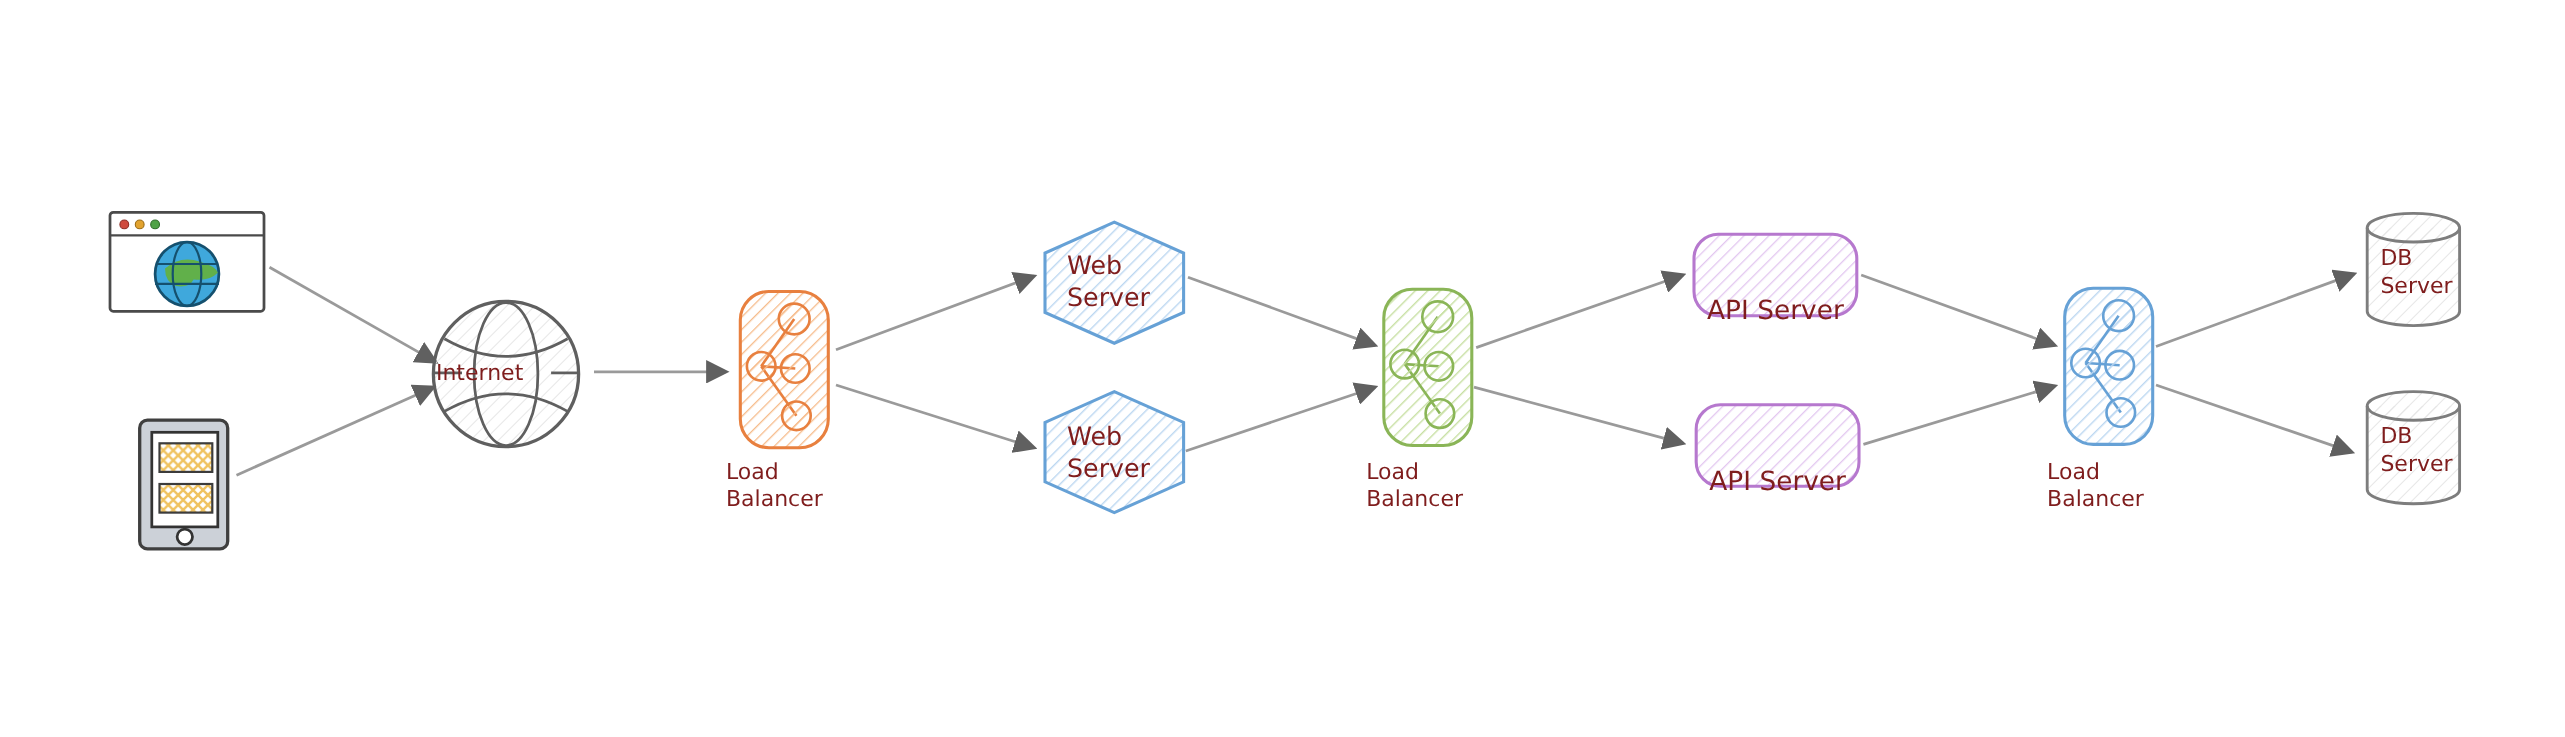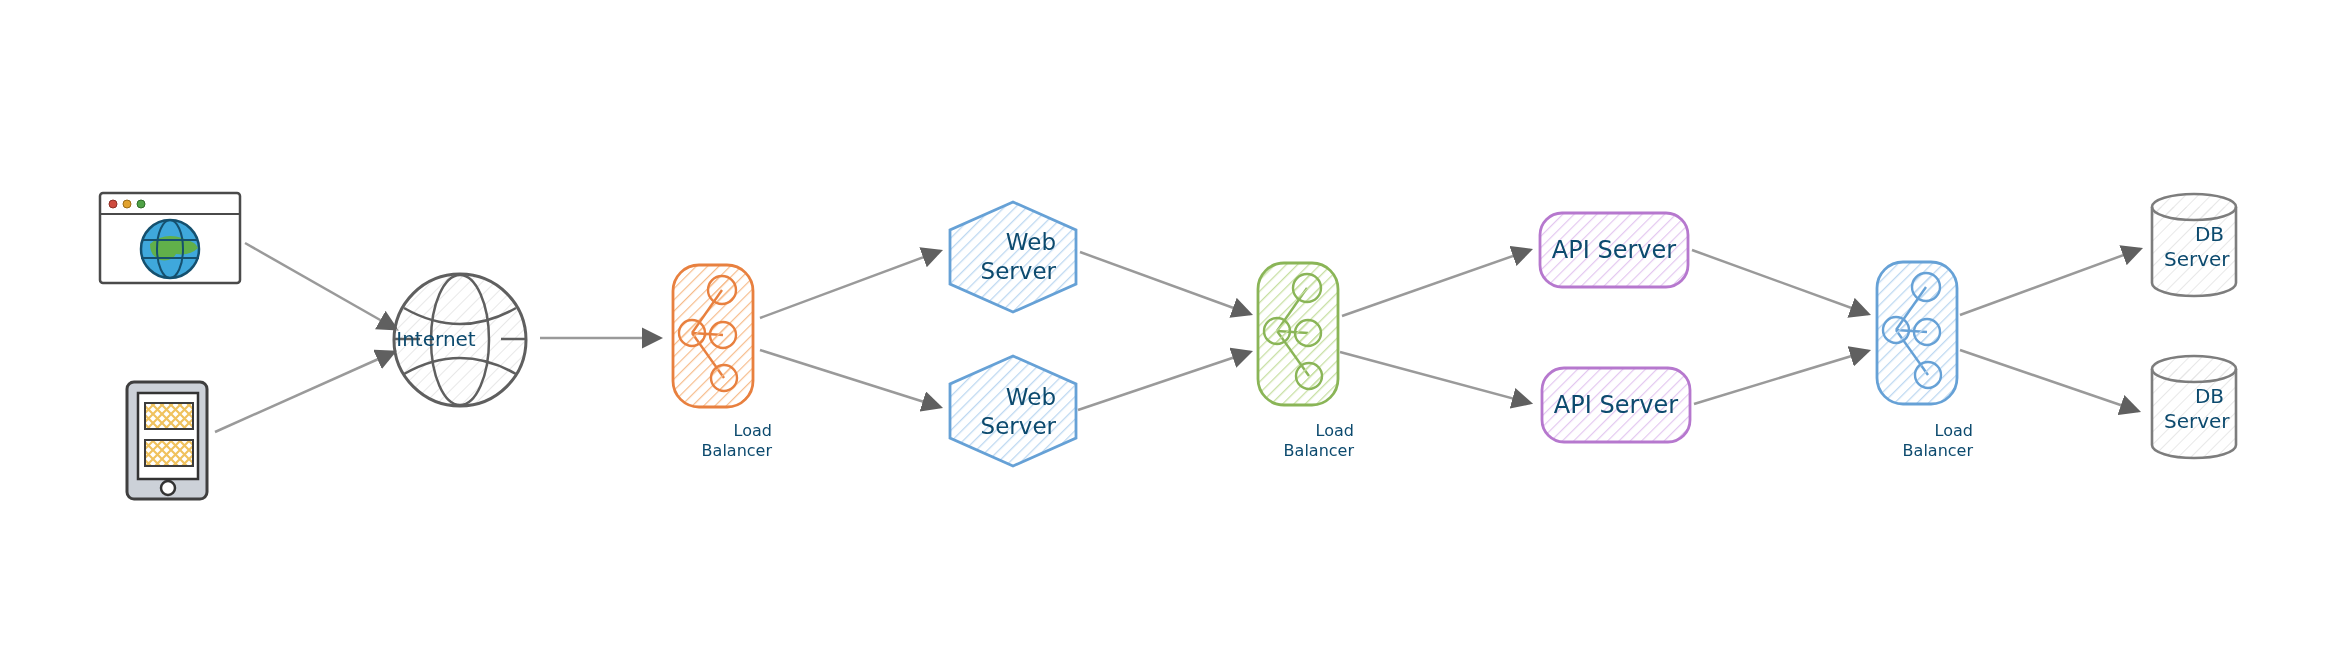--- a/index.html
+++ b/index.html
@@ -8,29 +8,29 @@
     width: 2332px;
     height: 670px;
     background: #ffffff;
     overflow: hidden;
     font-family: "DejaVu Sans", sans-serif;
   }
   #shapes { position: absolute; left: 0; top: 0; }
   .lbl {
     position: absolute;
     transform: translate(-50%, -50%);
-    text-align: right;
-    color: #0c4a6e;
+    text-align: left;
+    color: #7f1d1d;
     line-height: 1.25;
     user-select: none;
   }
   .lbl-internet { font-size: 20px; white-space: nowrap; }
-  .lbl-lb { font-size: 16px; width: 112px; }
+  .lbl-lb { font-size: 20px; width: 112px; }
   .lbl-web { font-size: 23px; width: 86px; }
-  .lbl-api { font-size: 24px; white-space: nowrap; }
+  .lbl-api { font-size: 24px; white-space: nowrap; margin-top: 32px; }
   .lbl-db { font-size: 20px; width: 60px; }
 </style>
 </head>
 <body>
 
 <div id="canvas">
 
   <svg id="shapes" width="2332" height="670" viewBox="0 0 2332 670">
     <defs>
       <pattern id="hOrange" width="8" height="8" patternUnits="userSpaceOnUse" patternTransform="rotate(45)">

